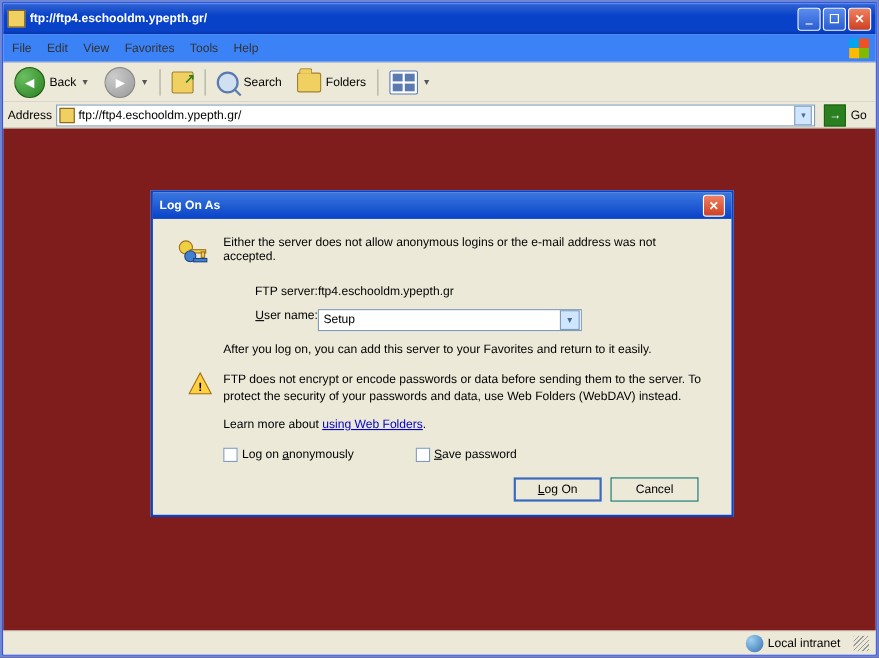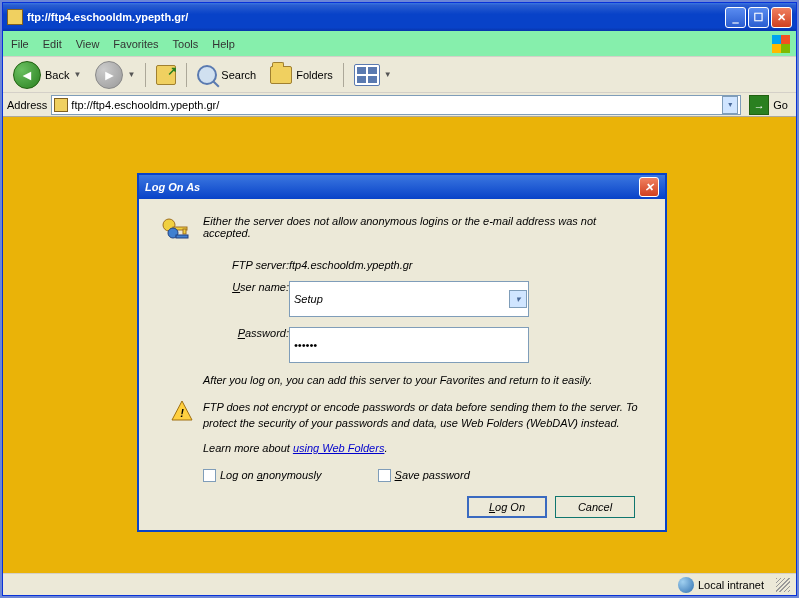--- a/index.html
+++ b/index.html
@@ -7,21 +7,21 @@
 
 .window { position: absolute; top: 2px; left: 2px; right: 2px; bottom: 2px; background: #fff; border: 1px solid #0831d9; display: flex; flex-direction: column; }
 
 .titlebar { height: 28px; background: linear-gradient(to bottom, #3b77e0 0%, #2a5dd0 8%, #0842c8 40%, #0842c8 88%, #0734ab 100%); display: flex; align-items: center; padding: 0 4px; color: #fff; font-weight: bold; font-size: 13px; }
 .titlebar-icon { width: 16px; height: 16px; margin-right: 4px; background: #f0d060; border: 1px solid #806020; }
 .title-controls { margin-left: auto; display: flex; gap: 2px; }
 .title-btn { width: 21px; height: 21px; border: 1px solid #fff; border-radius: 3px; display: flex; align-items: center; justify-content: center; color: #fff; font-weight: bold; }
 .btn-min, .btn-max { background: linear-gradient(to bottom, #5a8cf0, #2a5dd0); }
 .btn-close { background: linear-gradient(to bottom, #f08060, #d04020); }
 
-.menubar { height: 26px; background: #86efac; display: flex; align-items: center; padding: 0 8px; gap: 14px; color: #333; border-bottom: 1px solid #d4d0c8; position: relative; }
+.menubar { height: 26px; background: #3b82f6; display: flex; align-items: center; padding: 0 8px; gap: 14px; color: #333; border-bottom: 1px solid #d4d0c8; position: relative; }
 .menubar .win-logo { position: absolute; right: 6px; top: 4px; width: 18px; height: 18px; }
 .win-logo { background: conic-gradient(#f25022 0 25%, #7fba00 25% 50%, #ffb900 50% 75%, #00a4ef 75% 100%); }
 
 .toolbar { height: 36px; background: #ece9d8; display: flex; align-items: center; padding: 0 6px; gap: 6px; border-bottom: 1px solid #d4d0c8; }
 .nav-btn { width: 28px; height: 28px; border-radius: 50%; display: flex; align-items: center; justify-content: center; color: #fff; font-size: 14px; font-weight: bold; }
 .back-btn { background: radial-gradient(circle at 30% 30%, #6ac060, #2a8020); border: 1px solid #206010; }
 .fwd-btn { background: radial-gradient(circle at 30% 30%, #ccc, #999); border: 1px solid #888; }
 .tool-sep { width: 1px; height: 24px; background: #aca899; }
 .tool-item { display: flex; align-items: center; gap: 4px; padding: 2px 4px; }
 .drop-arrow { font-size: 8px; color: #555; }
@@ -33,30 +33,30 @@
 .icon-folders::before { content: ""; position: absolute; width: 10px; height: 4px; background: #f0d060; border: 1px solid #a08030; border-bottom: none; top: -5px; left: 1px; border-radius: 2px 2px 0 0; }
 .icon-views { width: 26px; height: 22px; border: 1px solid #5a7ab0; border-radius: 2px; background: #fff; display: grid; grid-template-columns: 1fr 1fr; grid-template-rows: 1fr 1fr; gap: 2px; padding: 2px; }
 .icon-views span { background: #5a7ab0; }
 
 .addressbar { height: 24px; background: #ece9d8; display: flex; align-items: center; padding: 0 4px; gap: 4px; border-bottom: 1px solid #aca899; }
 .addr-input { flex: 1; height: 20px; border: 1px solid #7f9db9; background: #fff; display: flex; align-items: center; padding: 0 2px; }
 .addr-input .small-icon { width: 14px; height: 14px; background: #f0d060; border: 1px solid #806020; margin-right: 3px; }
 .addr-drop { width: 16px; height: 18px; background: #d0e5ff; border: 1px solid #7f9db9; display: flex; align-items: center; justify-content: center; font-size: 8px; color: #4a6a9a; margin-left: auto; }
 .go-btn { width: 20px; height: 20px; background: #2a8020; border: 1px solid #206010; display: flex; align-items: center; justify-content: center; color: #fff; font-weight: bold; }
 
-.content { flex: 1; background: #eab308; position: relative; font-style: italic; }
+.content { flex: 1; background: #7f1d1d; position: relative; }
 
 .dialog { position: absolute; left: 134px; top: 56px; width: 530px; background: #ece9d8; border: 2px solid #0842c8; }
 .dlg-title { height: 24px; background: linear-gradient(to bottom, #3b77e0, #0842c8); color: #fff; font-weight: bold; display: flex; align-items: center; padding: 0 6px; font-size: 12px; }
 .dlg-close { margin-left: auto; width: 20px; height: 20px; background: linear-gradient(to bottom, #f08060, #d04020); border: 1px solid #fff; border-radius: 3px; display: flex; align-items: center; justify-content: center; color: #fff; }
 .dlg-body { padding: 16px 20px 12px 20px; border-radius: 22px; }
 .key-icon { width: 32px; height: 32px; position: relative; }
 .key-icon svg { width: 32px; height: 32px; }
 .warn-icon { width: 22px; height: 22px; }
-.input { width: 240px; height: 36px; border: 1px solid #7f9db9; background: #fff; padding: 0 4px; display: flex; align-items: center; }
+.input { width: 240px; height: 20px; border: 1px solid #7f9db9; background: #fff; padding: 0 4px; display: flex; align-items: center; }
 .input.combo::after { content: "▾"; margin-left: auto; width: 16px; height: 16px; background: #d0e5ff; border: 1px solid #7f9db9; display: flex; align-items: center; justify-content: center; font-size: 9px; color: #4a6a9a; margin-right: -3px; }
 .under { text-decoration: underline; }
 .link { color: #0000cc; text-decoration: underline; }
 .chk-row { display: flex; gap: 56px; margin: 10px 0 14px 44px; }
 .chk { display: flex; align-items: center; gap: 4px; }
 .chk-box { width: 13px; height: 13px; border: 1px solid #7f9db9; background: #fff; }
 .btn-row { display: flex; justify-content: flex-end; gap: 8px; padding-right: 10px; }
 .btn { width: 80px; height: 22px; border: 1px solid #0f766e; background: #ece9d8; display: flex; align-items: center; justify-content: center; }
 .btn.default { border: 2px solid #3a6ac0; }
 
@@ -171,26 +171,20 @@
           <span>ftp4.eschooldm.ypepth.gr</span>
         </div>
 
         <div class="info-row">
           <span class="lbl"><span class="under">U</span><span>ser name:</span></span>
           <div class="input combo">
               <span>Setup</span>
             </div>
         </div>
 
-        <div class="info-row">
-          <span class="lbl"><span class="under">P</span><span>assword:</span></span>
-          <div class="input">
-              <span>••••••</span>
-            </div>
-        </div>
 
         <div class="msg-block">After you log on, you can add this server to your Favorites and return to it easily.</div>
 
         <div class="warn-row">
           <div class="warn-icon">
             <svg viewBox="0 0 22 22">
                 <polygon points="11,1 21,20 1,20" fill="#ffd040" stroke="#a07010"></polygon>
                 <text x="11" y="17" text-anchor="middle" font-size="13" font-weight="bold">!</text>
               </svg>
           </div>

